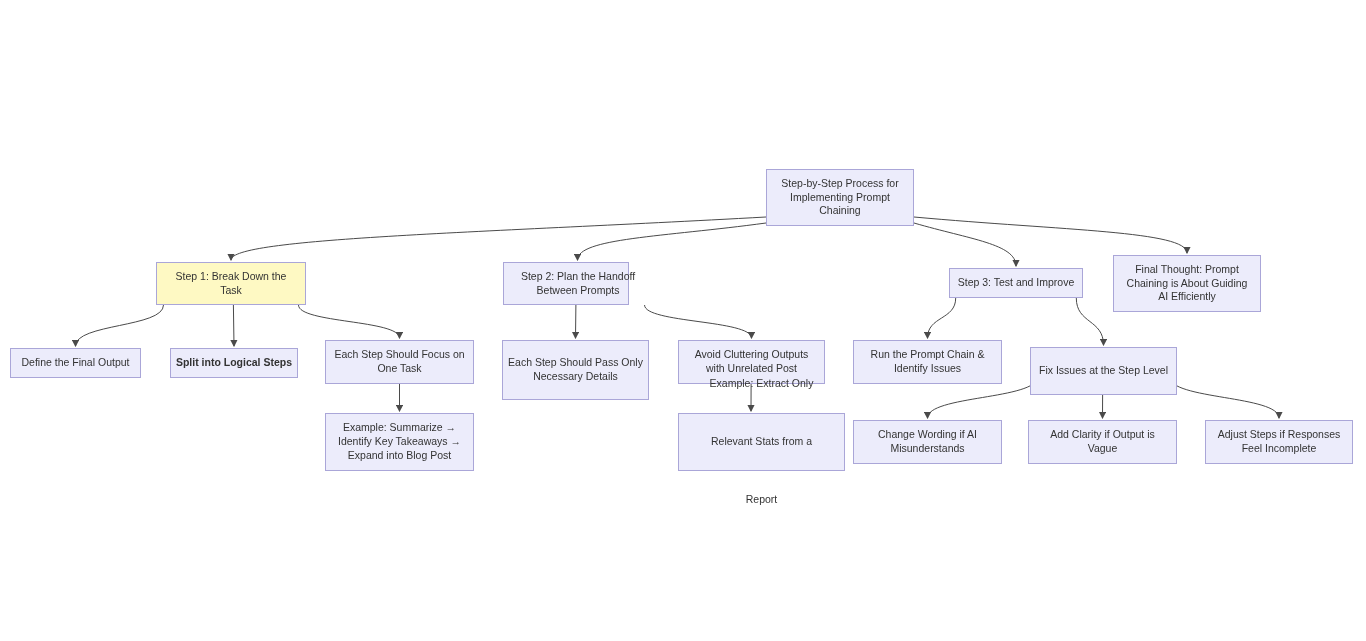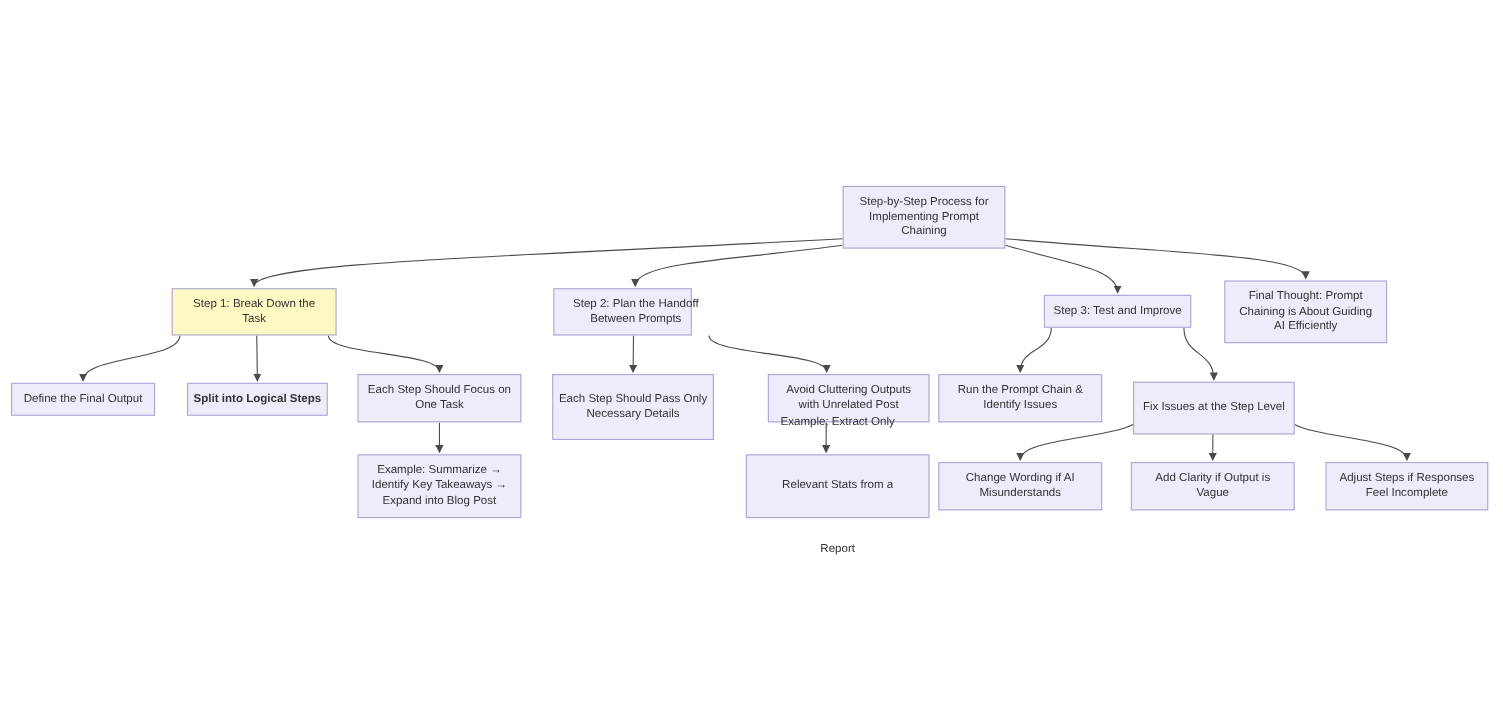--- a/index.html
+++ b/index.html
@@ -100,21 +100,21 @@
         <span class="node-line">Split into Logical Steps</span>
       </div>
       <div class="node" style="left: 325px; top: 340px; width: 149px; height: 44px; background: rgb(236, 236, 251); border: 1px solid rgb(170, 166, 216); color: rgb(51, 51, 51);">
         <span class="node-line">Each Step Should Focus on</span>
         <span class="node-line">One Task</span>
       </div>
       <div class="node" style="left: 502px; top: 340px; width: 147px; height: 60px; background: rgb(236, 236, 251); border: 1px solid rgb(170, 166, 216); color: rgb(51, 51, 51);">
         <span class="node-line">Each Step Should Pass Only</span>
         <span class="node-line">Necessary Details</span>
       </div>
-      <div class="node" style="left: 678px; top: 340px; width: 147px; height: 44px; background: rgb(236, 236, 251); border: 1px solid rgb(170, 166, 216); color: rgb(51, 51, 51); margin-left: 20px;">
+      <div class="node" style="left: 678px; top: 340px; width: 147px; height: 44px; background: rgb(236, 236, 251); border: 1px solid rgb(170, 166, 216); color: rgb(51, 51, 51);">
         <span class="node-line">Avoid Cluttering Outputs</span>
         <span class="node-line">with Unrelated Post</span>
       </div>
       <div class="node" style="left: 853px; top: 340px; width: 149px; height: 44px; background: rgb(236, 236, 251); border: 1px solid rgb(170, 166, 216); color: rgb(51, 51, 51);">
         <span class="node-line">Run the Prompt Chain &amp;</span>
         <span class="node-line">Identify Issues</span>
       </div>
       <div class="node" style="left: 1030px; top: 347px; width: 147px; height: 48px; background: rgb(236, 236, 251); border: 1px solid rgb(170, 166, 216); color: rgb(51, 51, 51);">
         <span class="node-line">Fix Issues at the Step Level</span>
       </div>

